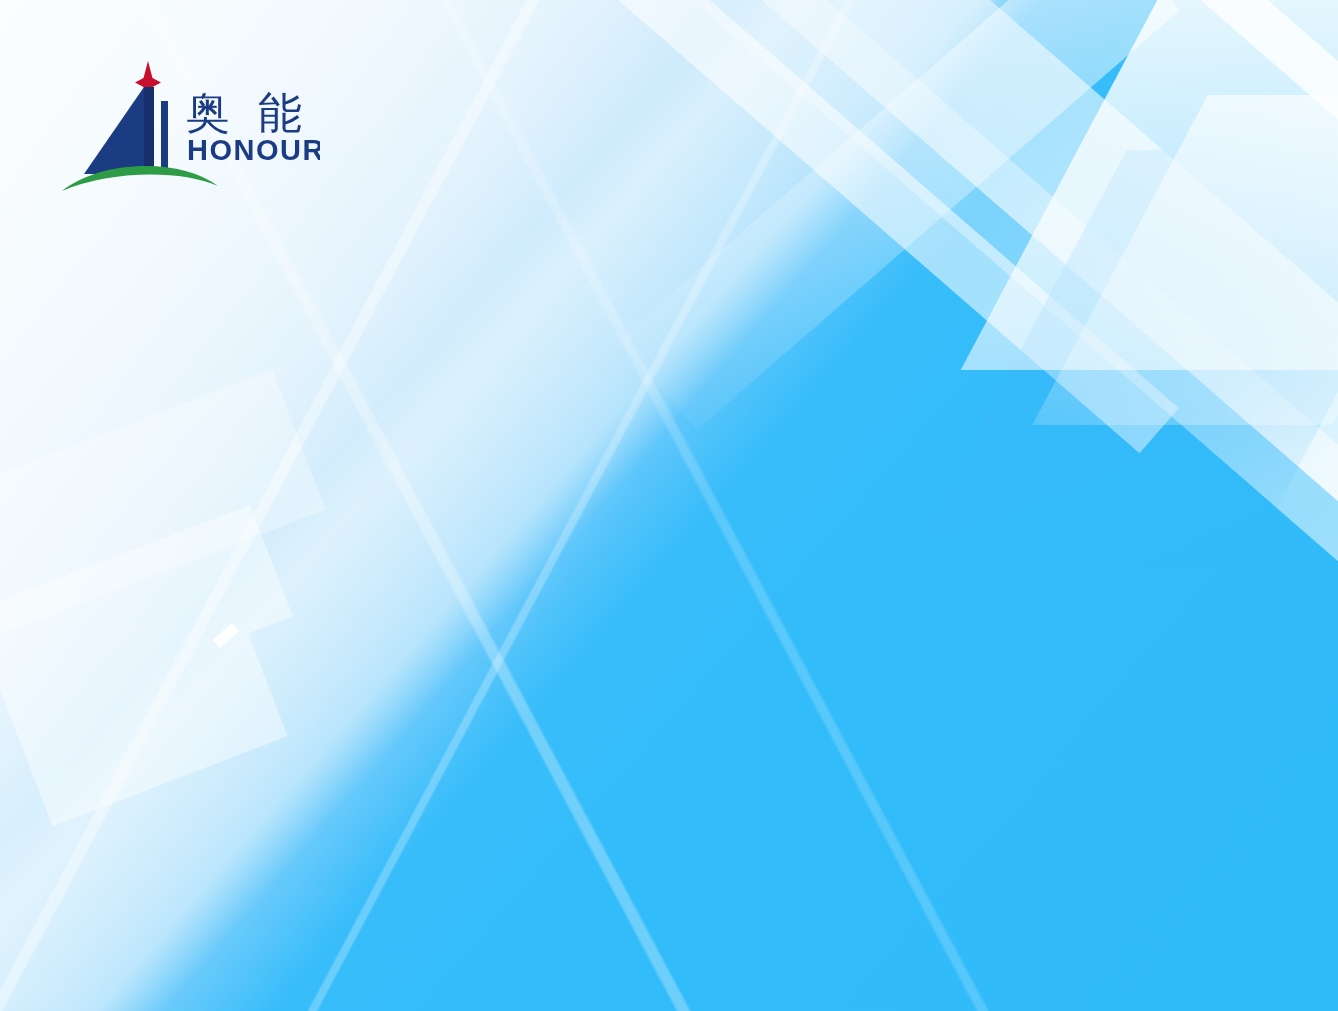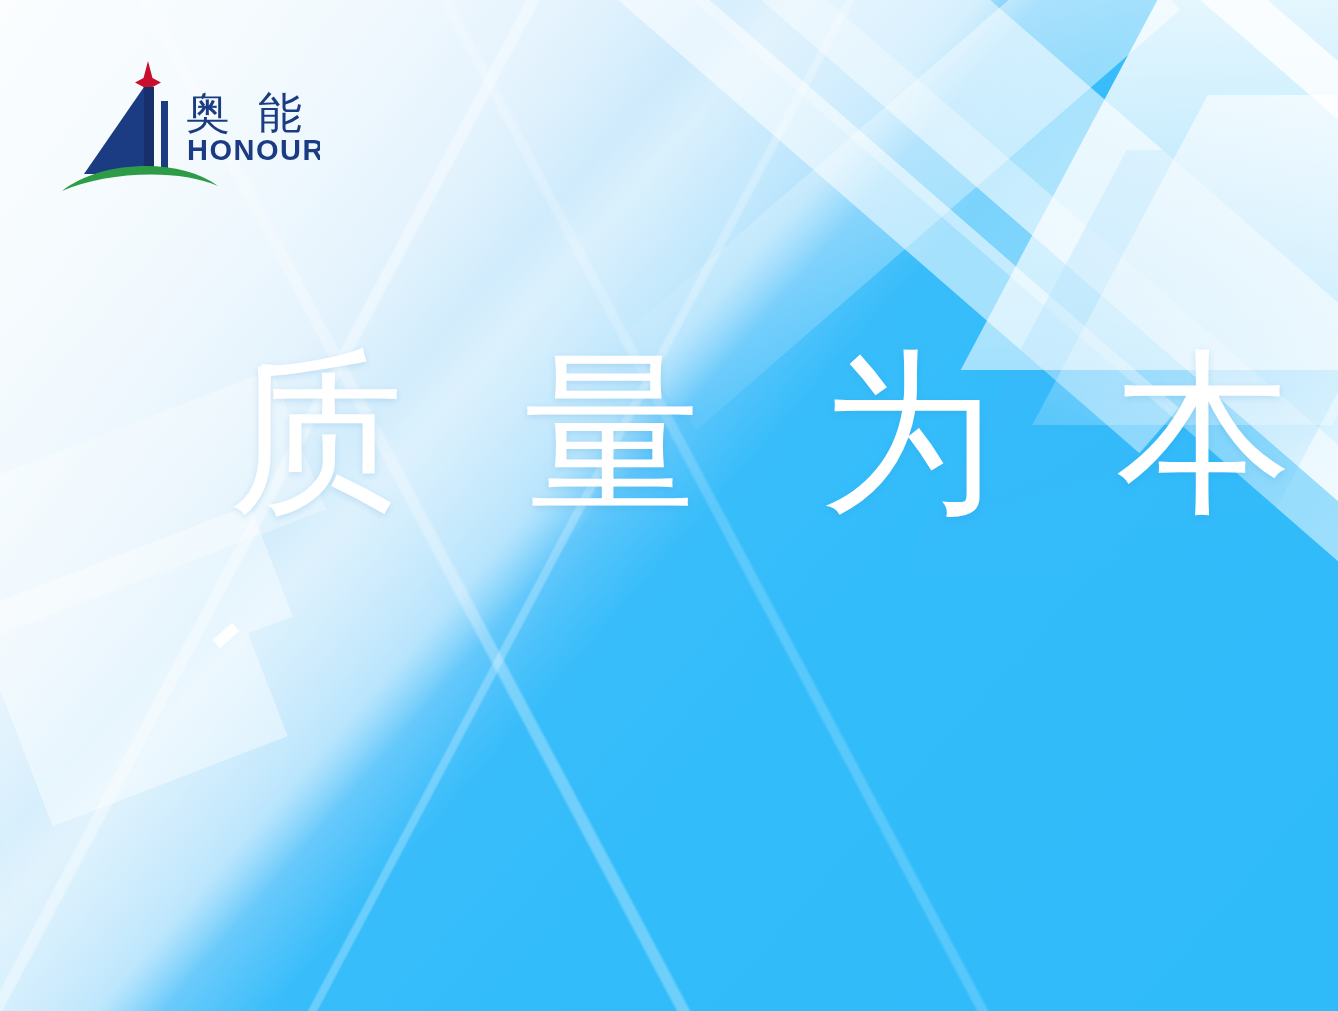--- a/index.html
+++ b/index.html
@@ -231,16 +231,15 @@
         <path d="M2 135 C 40 104, 120 101, 158 130 C 118 112, 44 116, 2 135 Z" fill="#2e9b46"></path>
       </g>
 
       <text x="126" y="72" font-family="DejaVu Sans, Liberation Sans, sans-serif" font-size="44" letter-spacing="7" fill="#1b3c82">奥 能</text>
 
       <text x="127" y="104" font-family="Liberation Sans, DejaVu Sans, sans-serif" font-size="29" font-weight="bold" letter-spacing="1.5" fill="#1b3c82">HONOUR</text>
     </svg>
   </div>
 
   <div id="headline">
-    <div class="hl-line first">质 量 为 本</div>
   </div>
 
 </div>
 
 </body></html>

